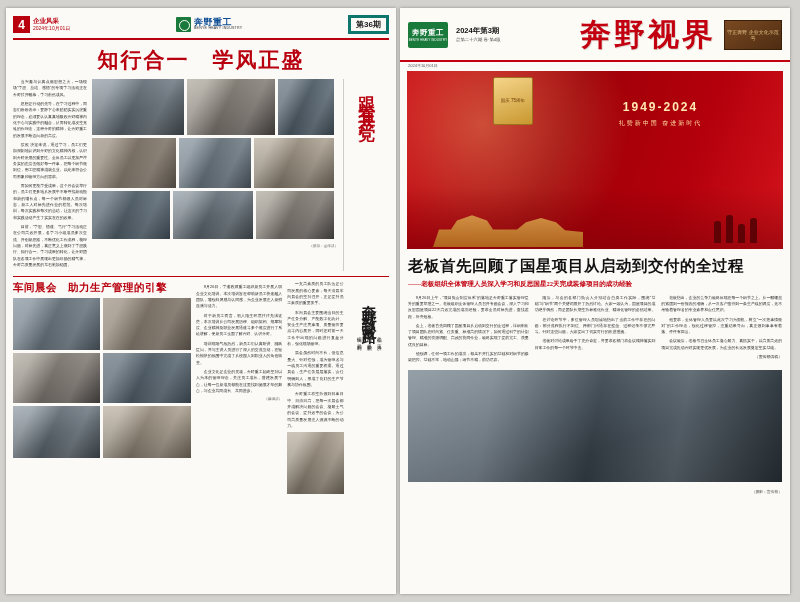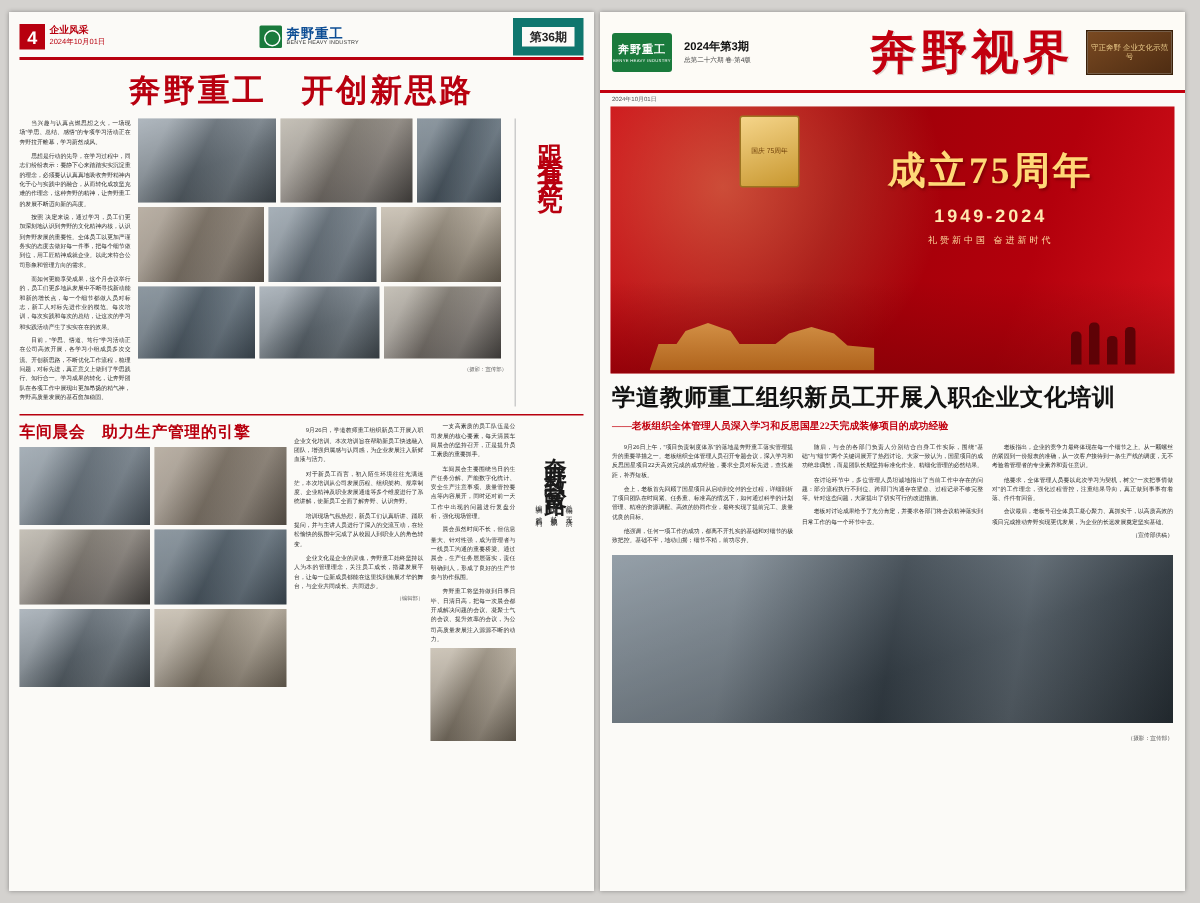--- a/index.html
+++ b/index.html
@@ -46,21 +46,21 @@
     position: relative; border-radius: 1px;
   }
   .logo-mark::after {
     content: ""; position: absolute; left: 3px; top: 3px;
     width: 9px; height: 9px; border: 1.6px solid #fff; border-radius: 50%;
   }
   .logo-text { line-height: 1.05; }
   .logo-text .cn { font-size: 9px; font-weight: bold; color: #0d4d94; letter-spacing: .5px; }
   .logo-text .en { font-size: 3.6px; color: #333; letter-spacing: .2px; }
   .issue-box {
-    border: 6px solid #0f766e; font-size: 8px; padding: 1px 5px;
+    border: 3px solid #0f766e; font-size: 8px; padding: 1px 5px;
     font-weight: bold; color: #222;
   }
   .headline-l {
     text-align: center; color: #b8000f; font-weight: bold;
     font-size: 21px; letter-spacing: 2px; padding: 6px 0 5px;
     font-family: "Liberation Serif", serif;
   }
   .l-body { display: flex; gap: 5px; }
   .l-col-text { width: 74px; }
   .col-p {
@@ -245,21 +245,21 @@
       <div class="mast-logo">
         <div class="logo-mark"></div>
         <div class="logo-text">
           <div class="cn">奔野重工</div>
           <div class="en">BENYE HEAVY INDUSTRY</div>
         </div>
       </div>
       <div class="issue-box">第36期</div>
     </div>
 
-    <div class="headline-l">奔野重工　开创新思路</div>
+    <div class="headline-l">知行合一　学风正盛</div>
 
     <div class="l-body">
       <div class="l-col-text">
         <p class="col-p">当兴趣与认真点燃思想之火，一场现场“学思、总结、感悟”的专项学习活动正在奔野拉开帷幕，学习蔚然成风。</p>
         <p class="col-p">思想是行动的先导，在学习过程中，同志们纷纷表示：要静下心来踏踏实实沉淀重的理念，必须要认认真真地吸收奔野精神内化于心与实践中的融合，从而转化成攻坚克难的作理念，这种奔野的精神，让奔野重工的发展不断迈向新的高度。</p>
         <p class="col-p">按照 决定来说，通过学习，员工们更加深刻地认识到奔野的文化精神内核，认识到奔野发展的重要性。全体员工以更加严谨务实的态度去做好每一件事，把每个细节做到位，用工匠精神成就企业。以此来符合公司形象和管理方向的需求。</p>
         <p class="col-p">而如何更能享受成果，这个月会议举行的，员工们更多地从发展中不断寻找新动能和新的增长点，每一个细节都做人员对标志，新工人对标先进作业的模范。每次培训，每次实践和每次的总结，让这次的学习和实践活动产生了实实在在的效果。</p>
         <p class="col-p">目前，“学思、悟道、笃行”学习活动正在公司高效开展，各学习小组成员多次交流、开创新思路，不断优化工作流程，梳理问题，对标先进，真正意义上做到了学思践行、知行合一。学习成果的转化，让奔野团队在各项工作中展现出更加昂扬的精气神，奔野高质量发展的基石愈加稳固。</p>
       </div>
 
@@ -357,28 +357,27 @@
 75周年</div>
       <div class="banner-sky"></div>
       <div class="banner-bldg"></div>
       <div class="banner-figs">
         <div class="fig" style="height:22px"></div>
         <div class="fig" style="height:28px"></div>
         <div class="fig" style="height:19px"></div>
         <div class="fig" style="height:25px"></div>
       </div>
       <div class="banner-r">
-        <div class="l2">成立75周年</div>
         <div class="years">1949-2024</div>
         <div class="slogan">礼赞新中国  奋进新时代</div>
       </div>
     </div>
 
     <div class="r-head">
-      <div class="h1 h2">学道教师重工组织新员工开展入职企业文化培训</div>
+      <div class="h1 h2">老板首先回顾了国星项目从启动到交付的全过程</div>
       <div class="sub">——老板组织全体管理人员深入学习和反思国星22天完成装修项目的成功经验</div>
     </div>
 
     <div class="r-cols">
       <div class="r-col">
         <p class="col-p">9月26日上午，“项目负责制度体系”的落地是奔野重工落实管理提升的重要举措之一。老板组织全体管理人员召开专题会议，深入学习和反思国星项目22天高效完成的成功经验，要求全员对标先进，查找差距，补齐短板。</p>
         <p class="col-p">会上，老板首先回顾了国星项目从启动到交付的全过程，详细剖析了项目团队在时间紧、任务重、标准高的情况下，如何通过科学的计划管理、精准的资源调配、高效的协同作业，最终实现了提前完工、质量优良的目标。</p>
         <p class="col-p">他强调，任何一项工作的成功，都离不开扎实的基础和对细节的极致把控。基础不牢，地动山摇；细节不精，前功尽弃。</p>
       </div>
       <div class="r-col">

